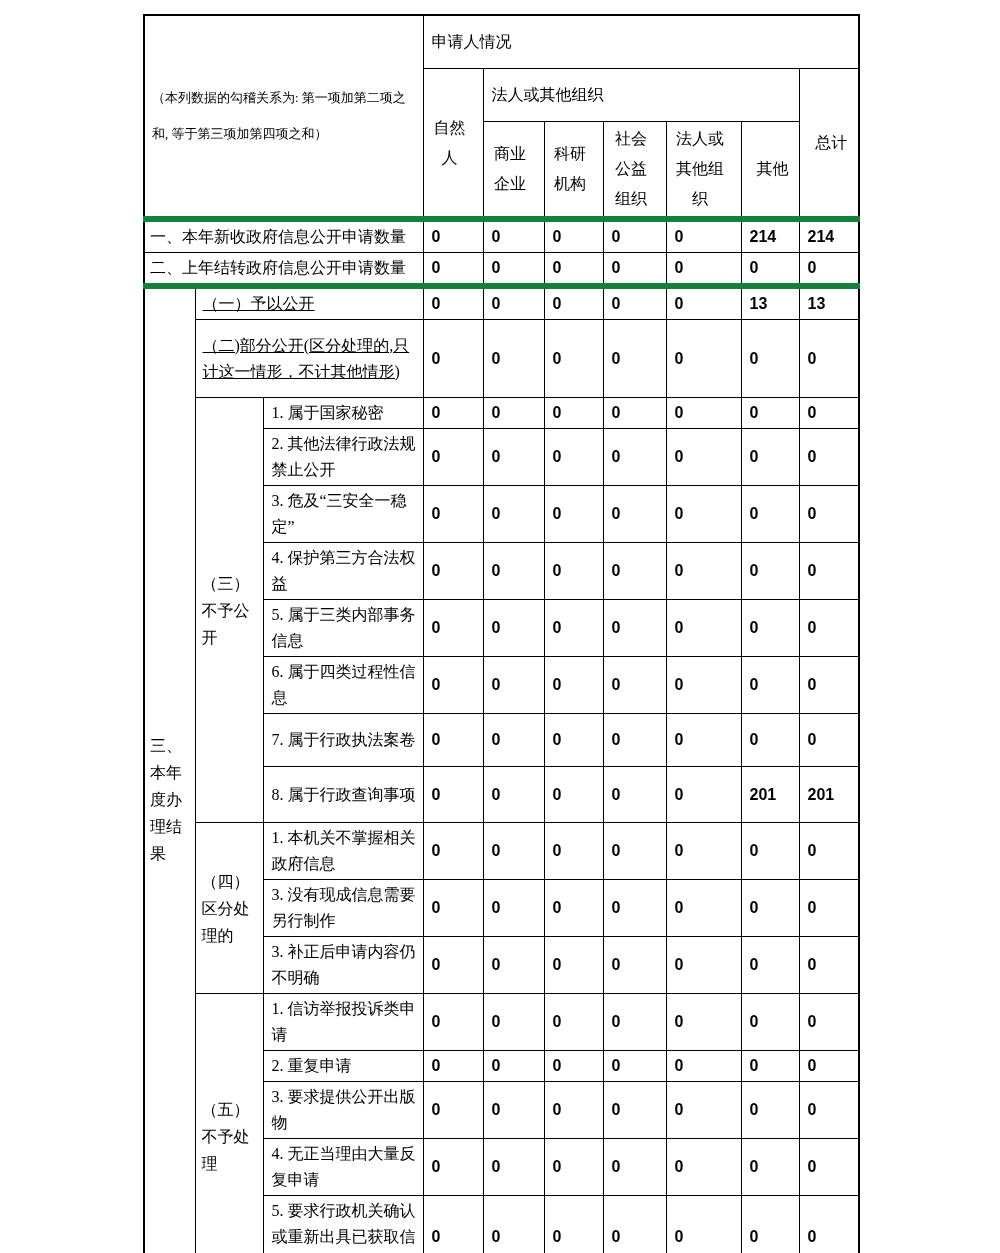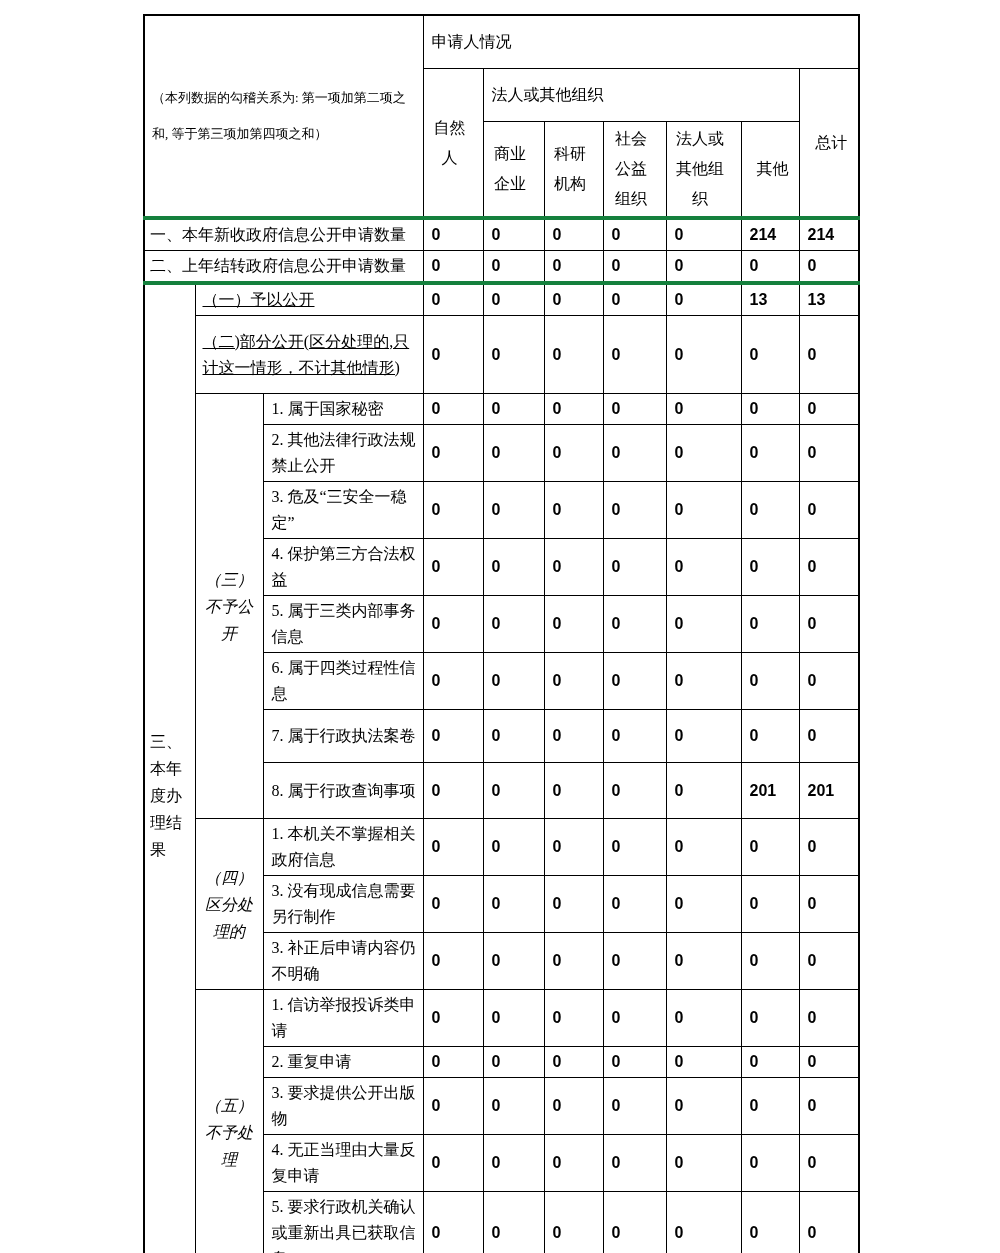--- a/index.html
+++ b/index.html
@@ -3,31 +3,31 @@
 <meta charset="utf-8">
 <style>
   html,body{margin:0;padding:0;background:#fff;}
   .page{position:relative;width:1000px;height:1253px;background:#ffffff;overflow:hidden;
         font-family:"Liberation Serif","DejaVu Serif",serif;color:#000;}
   table.report{position:absolute;left:143px;top:14px;width:715px;
         border-collapse:collapse;table-layout:fixed;
         border:2px solid #000;}
   td,th{border:1px solid #000;vertical-align:middle;font-weight:normal;
         font-size:16px;line-height:26px;overflow:hidden;}
-  tr.bt2 td, tr.bt2 th{border-top:4px solid #15803d;}
+  tr.bt2 td, tr.bt2 th{border-top:6px solid #15803d;}
   
   .note{padding:2px 7px;font-size:13px;line-height:36px;text-align:left;}
   .hc{text-align:center;padding:2px 16px 2px 9px;word-break:break-all;line-height:30px;}
   .hc1{text-align:left;padding:13px 8px;white-space:nowrap;}
   .nw{white-space:nowrap;padding-right:4px;}
   
   .lbl{text-align:left;padding:2px 5px 2px 5px;word-break:break-all;}
   .grp2{text-align:left;padding:2px 7px;word-break:break-all;text-decoration:underline;}
   .sub{text-align:left;padding:2px 5px 2px 8px;word-break:break-all;}
-  .grp{text-align:center;padding:2px 6px;word-break:break-all;line-height:27px;font-style:italic;}
+  .grp{text-align:left;padding:2px 6px;word-break:break-all;line-height:27px;}
   .sec{text-align:left;padding:2px 5px;word-break:break-all;line-height:27px;}
   
   .v{font-family:"Liberation Sans","DejaVu Sans",sans-serif;font-weight:600;
      text-align:left;padding:2px 2px 2px 8px;}
 </style>
 </head>
 <body>
 
 <div class="page">
 <table class="report">

